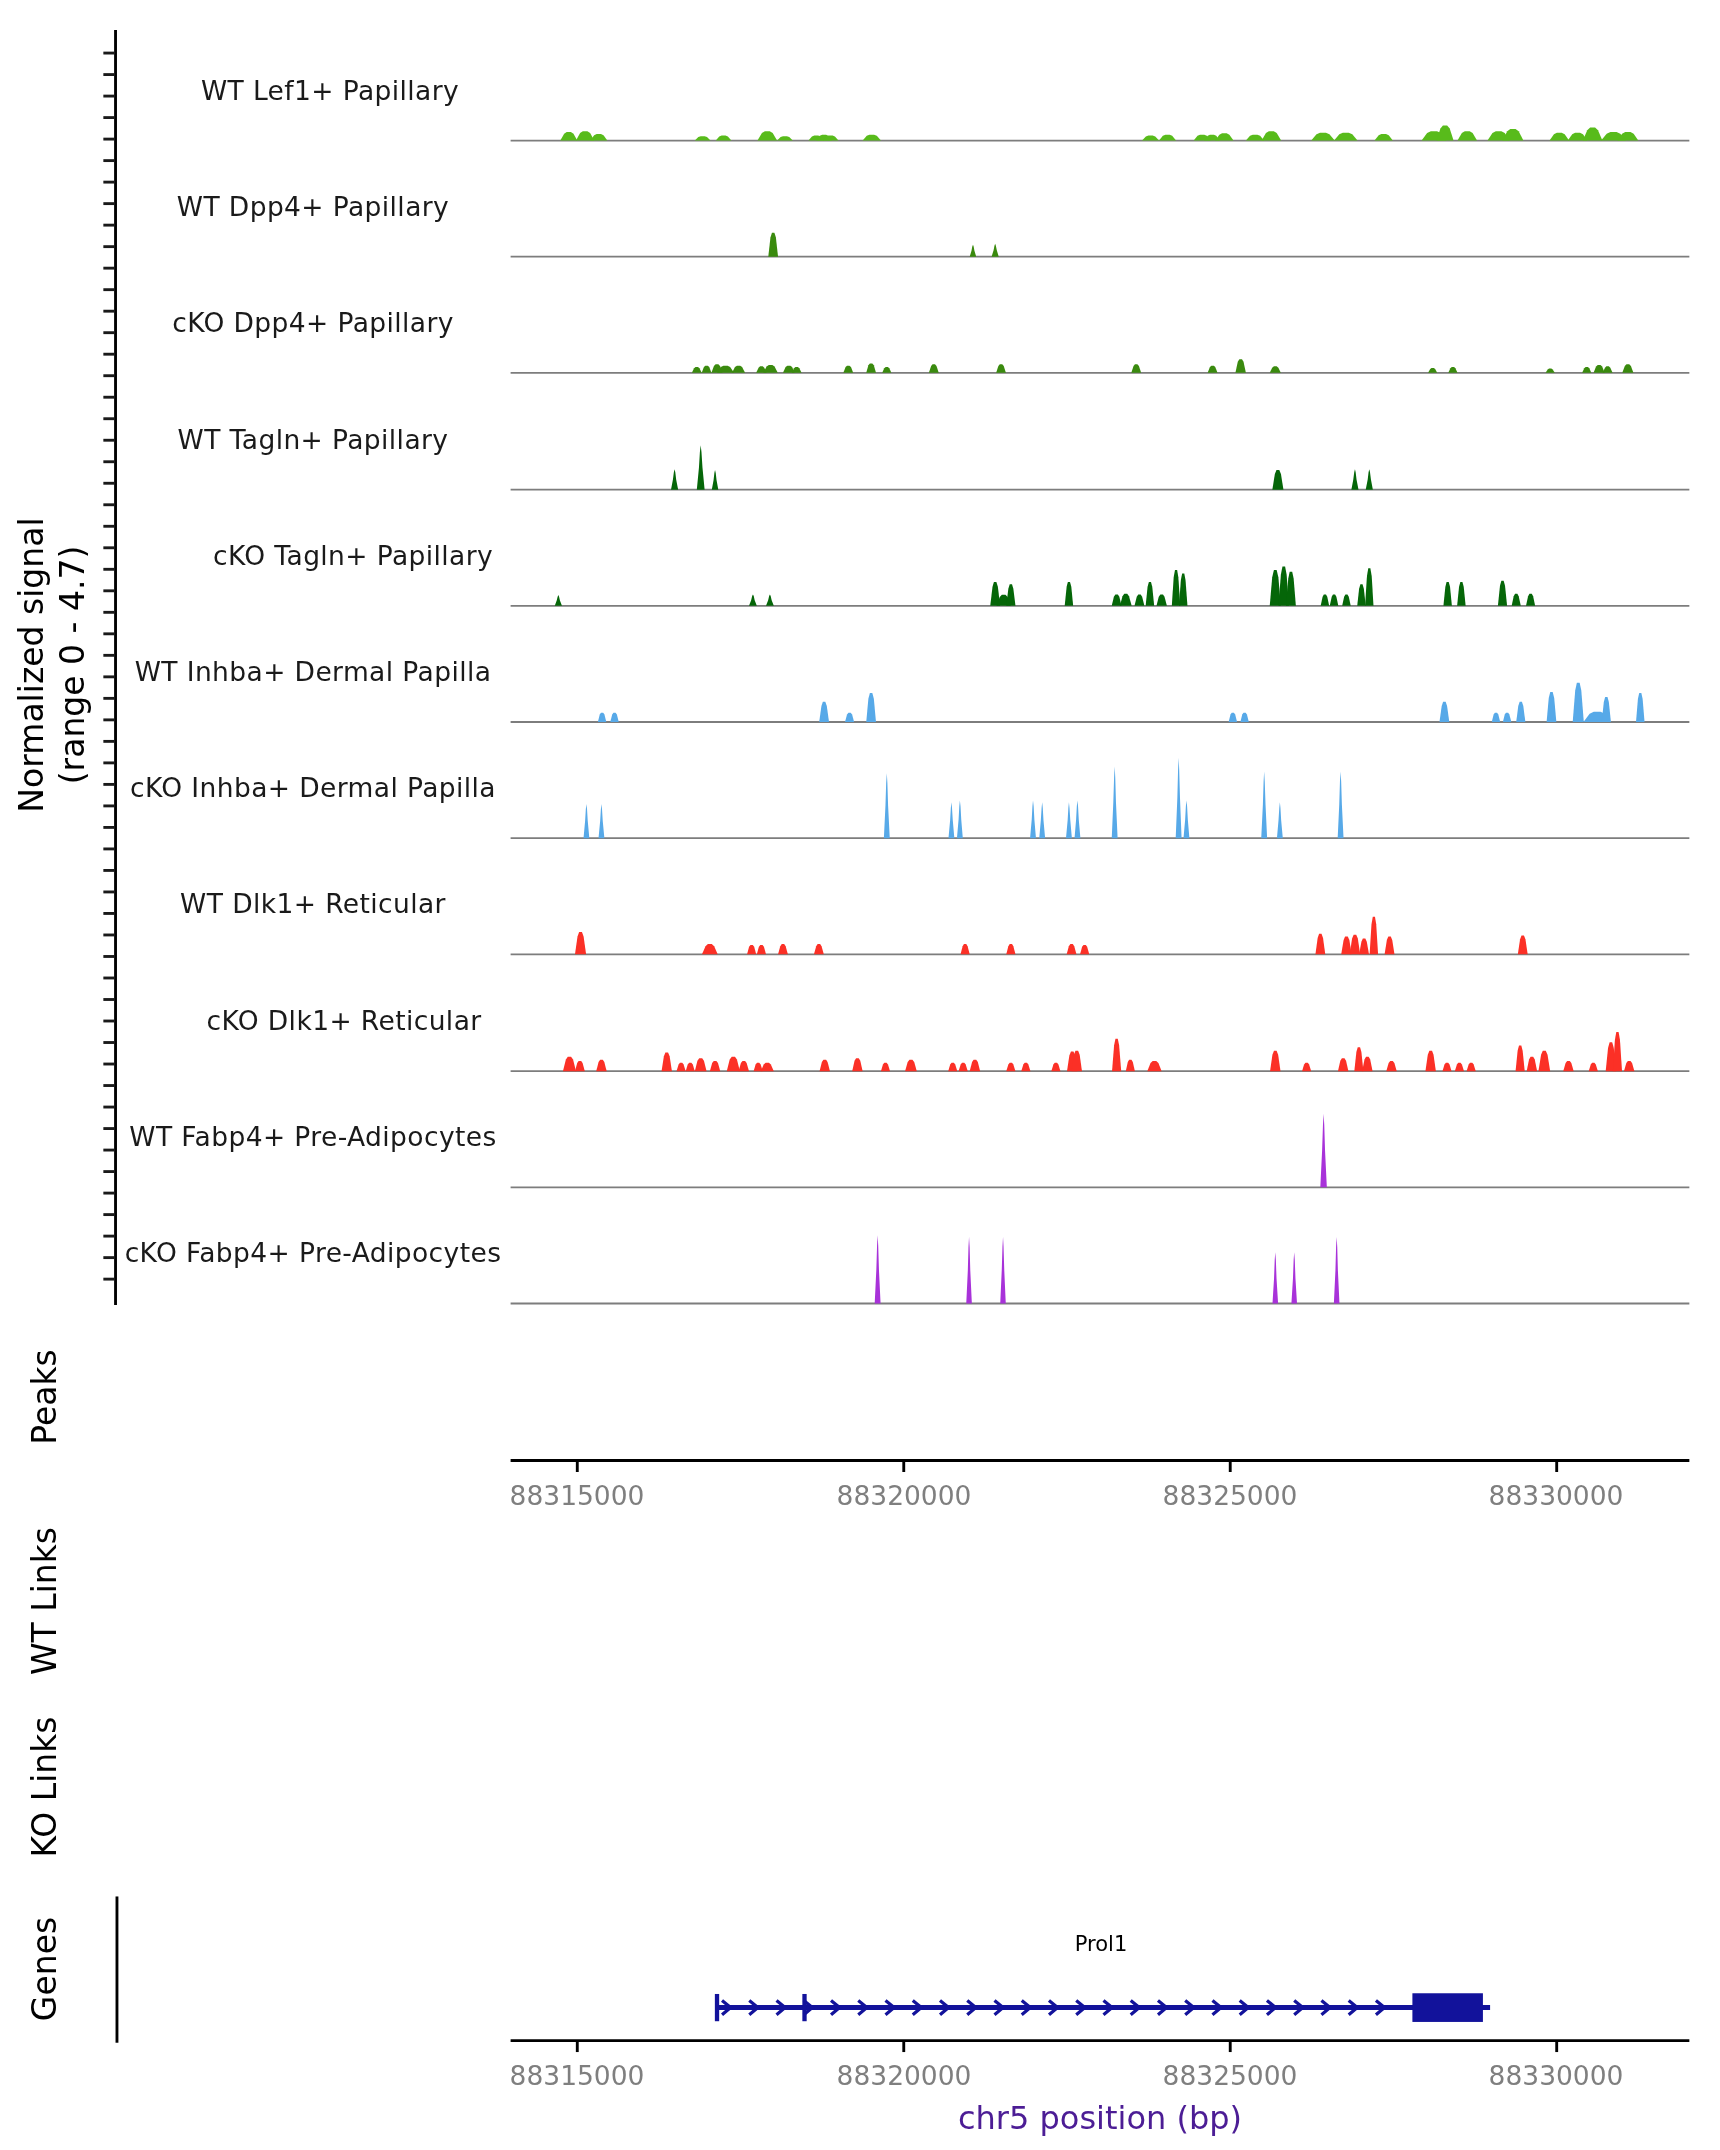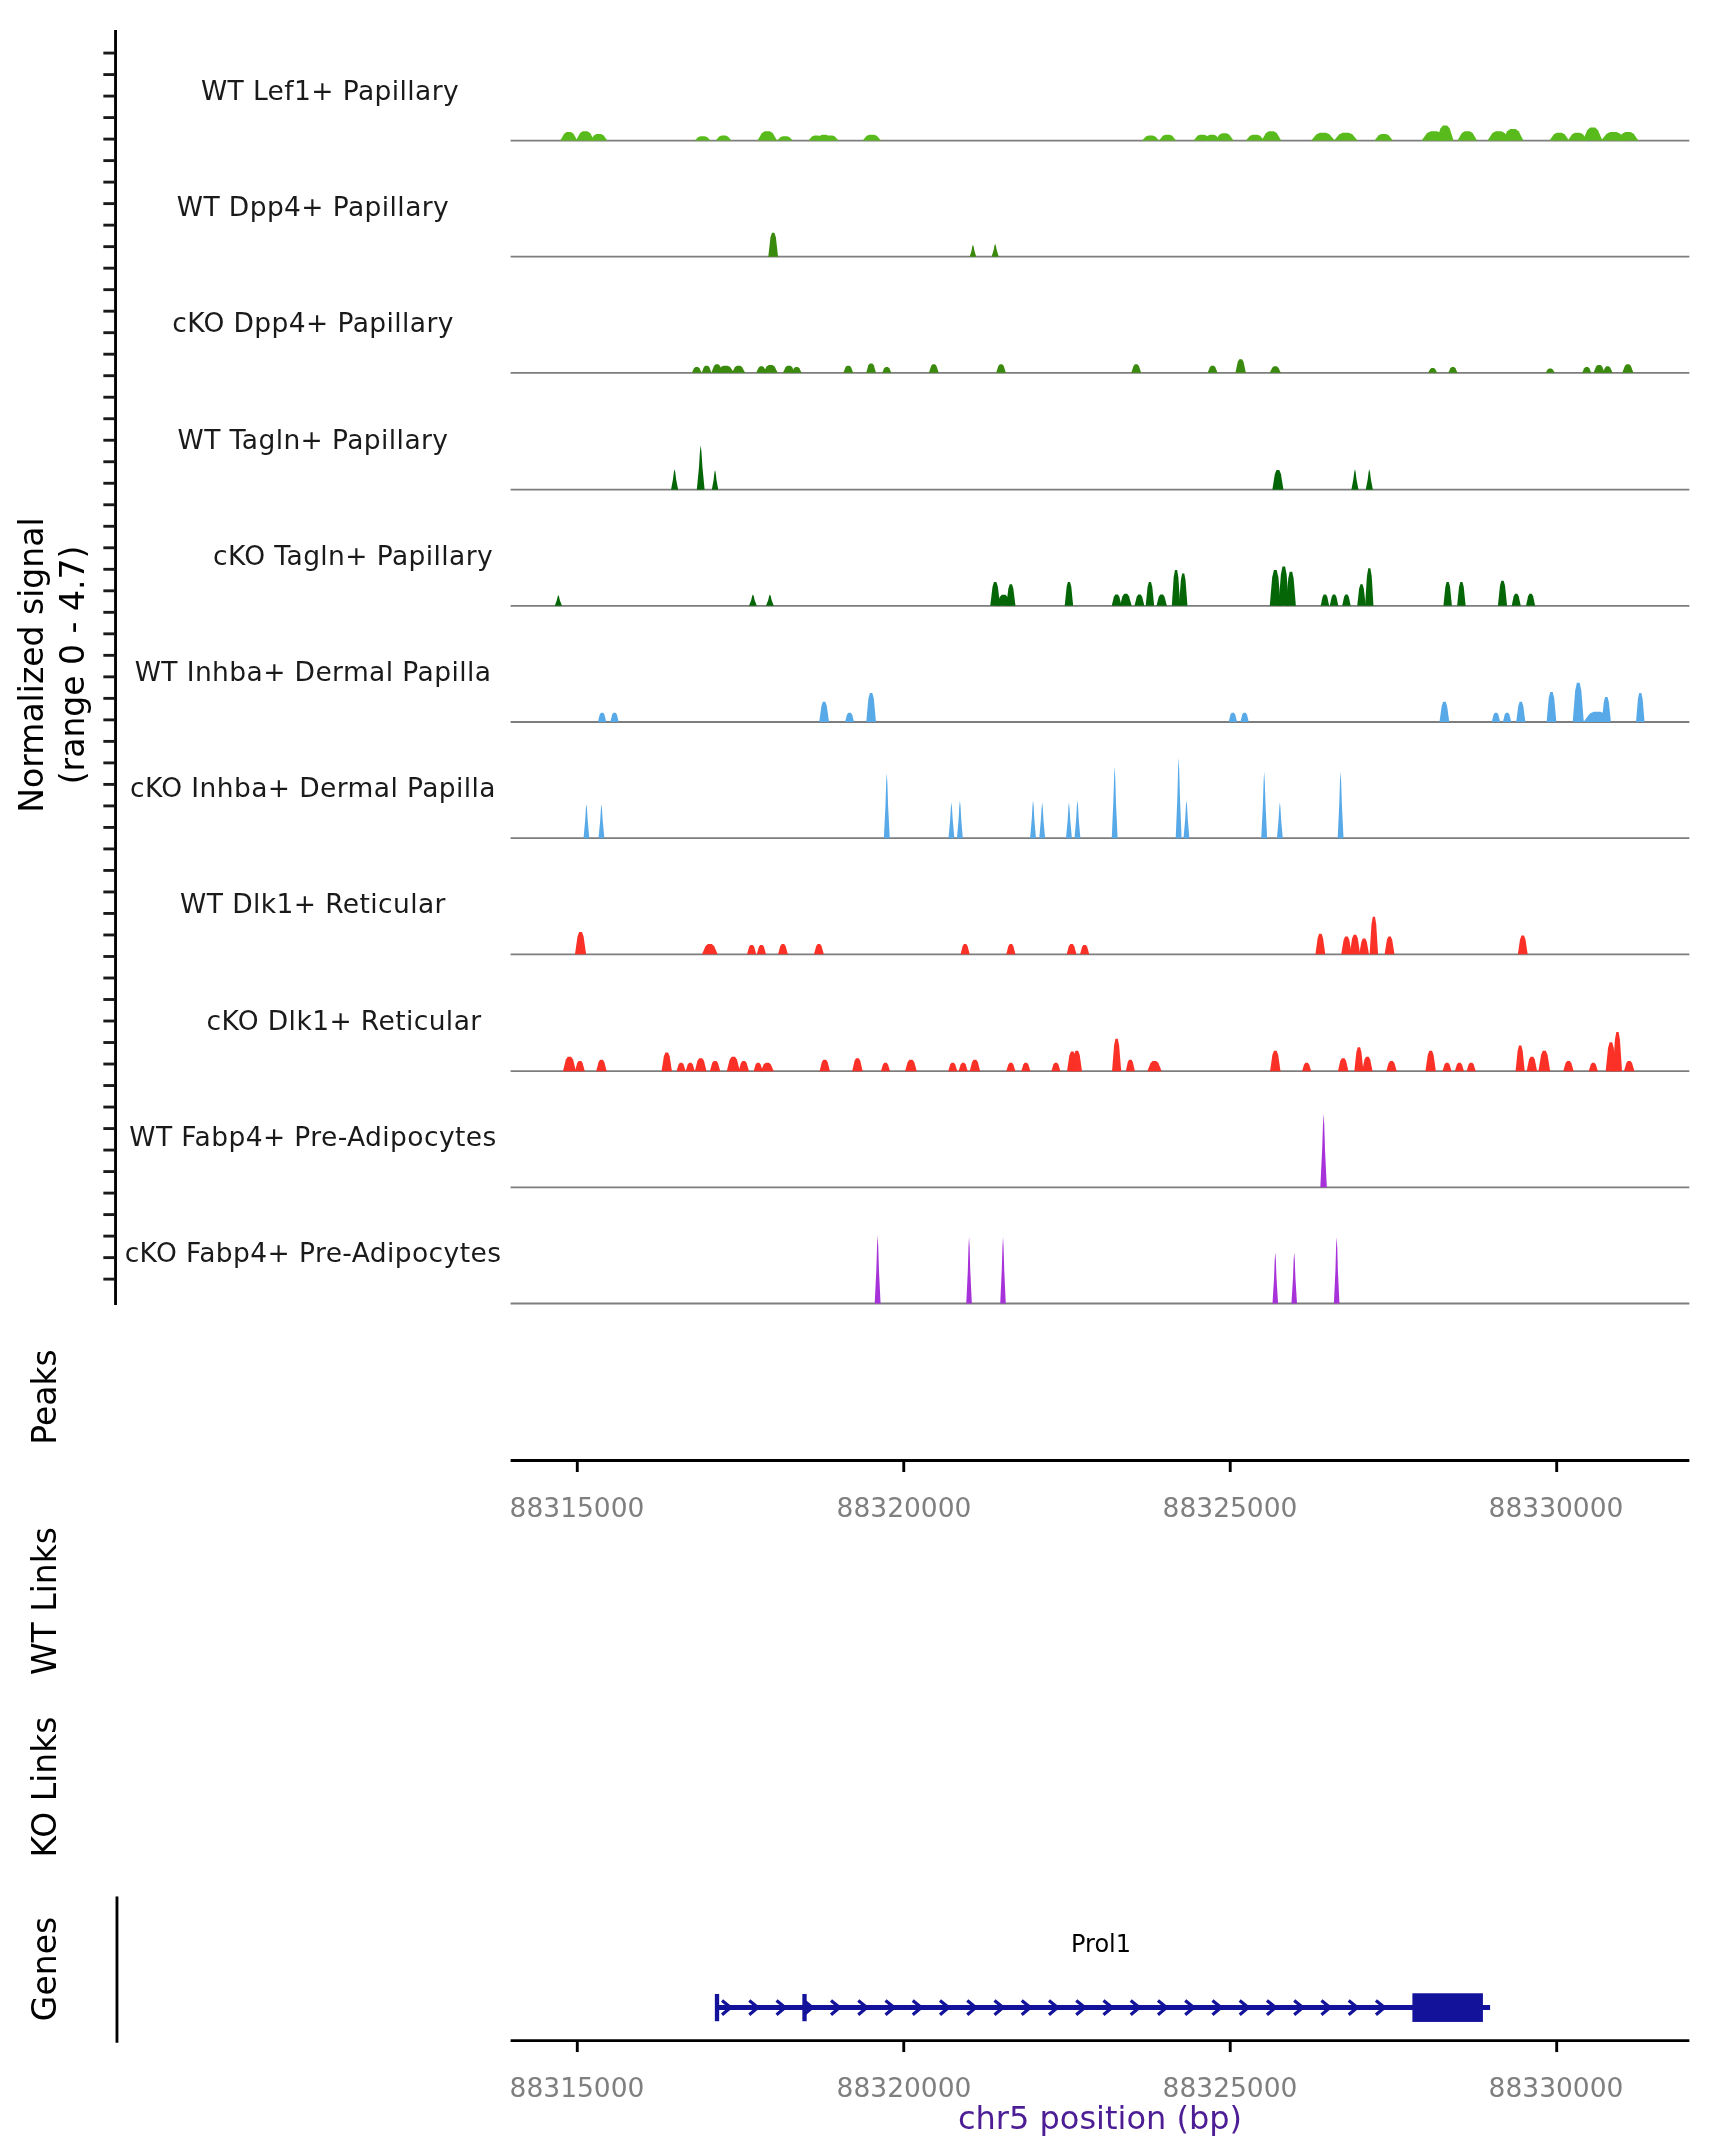--- a/index.html
+++ b/index.html
@@ -14,29 +14,29 @@
   .section-label{
     position:absolute;transform:translate(-50%,-50%) rotate(-90deg);white-space:nowrap;
     font-size:33px;color:#000;
   }
   .ylabel{
     position:absolute;left:52px;top:665px;transform:translate(-50%,-50%) rotate(-90deg);
     white-space:nowrap;font-size:33px;color:#000;text-align:center;line-height:1.25;
   }
   .tick-label{
     position:absolute;transform:translate(-50%,0);white-space:nowrap;
-    font-size:26.5px;color:#7f7f7f;margin-top:12px;
+    font-size:26.5px;color:#7f7f7f;
   }
   .xlabel{
     position:absolute;left:1100px;top:2099px;transform:translate(-50%,0);
     font-size:32px;color:#4c1d95;white-space:nowrap;
   }
   .gene-label{
     position:absolute;left:1101px;top:1944px;transform:translate(-50%,-50%);
-    font-size:24px;color:#000;white-space:nowrap;
+    font-size:21px;color:#000;white-space:nowrap;
   }
   svg{position:absolute;left:0;top:0;}
 </style>
 </head>
 <body>
 
 <div id="figure">
 
   <div class="ylabel">
     <span>Normalized signal</span><br>

